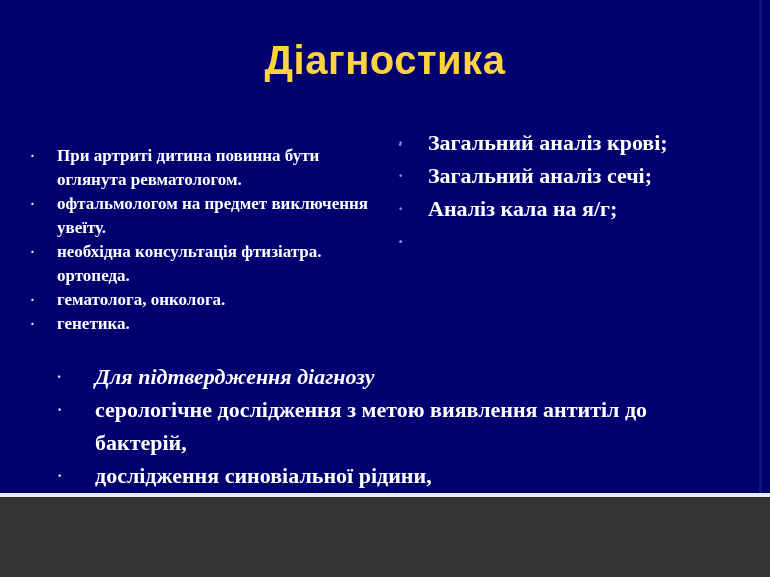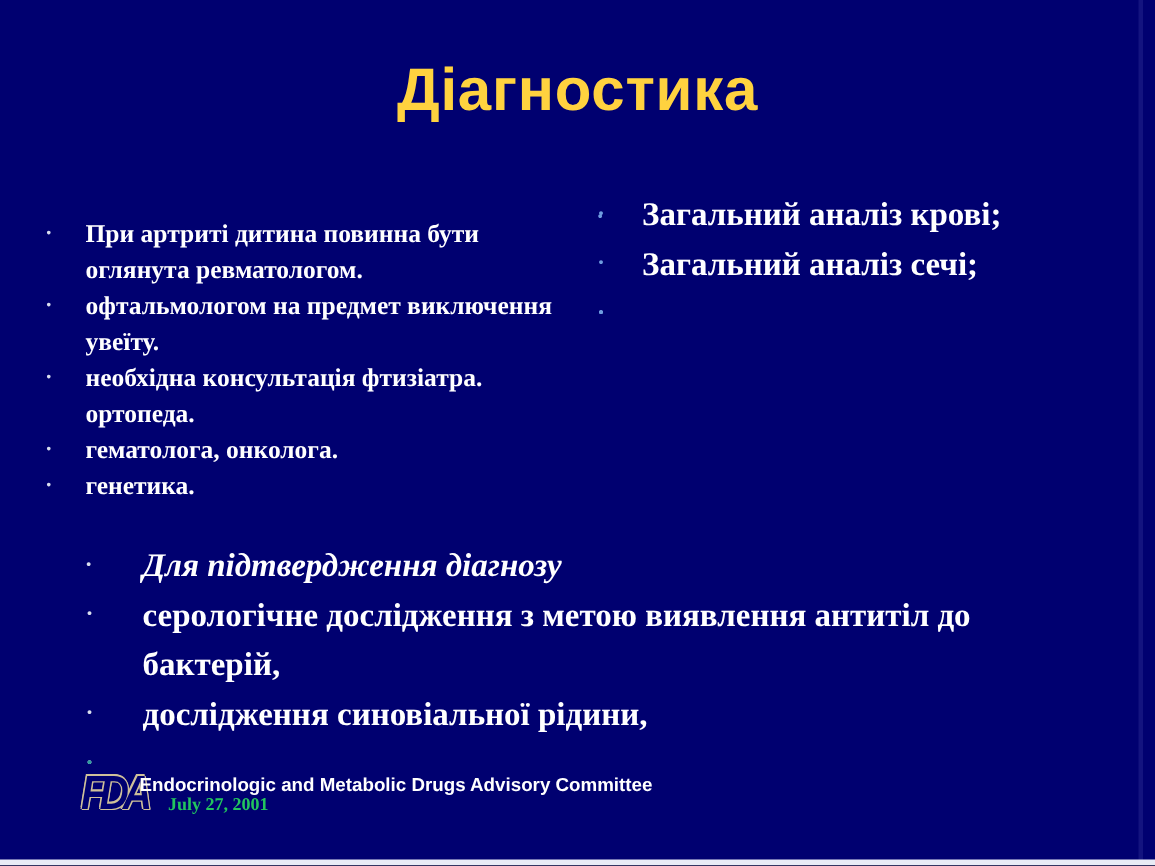--- a/index.html
+++ b/index.html
@@ -1,18 +1,18 @@
 <!DOCTYPE html>
 <html><head>
 <meta charset="utf-8">
 <style>
   html,body{margin:0;padding:0;background:#333;}
   .slide{
     position:relative;
-    width:770px;height:577px;
+    width:770px;height:497px;
     background:#000070;
     overflow:hidden;
     font-family:"Liberation Serif", serif;
   }
   
   .bottom-edge{
     position:absolute;left:0;bottom:0;width:770px;height:4px;
     background:#e9ebf5;z-index:5;
   }
   .right-bevel{
@@ -134,20 +134,21 @@
     <li>
       <span class="bullet">·</span>
       <span class="list-text">Загальний аналіз крові;</span>
     </li>
     <li>
       <span class="bullet">·</span>
       <span class="list-text">Загальний аналіз сечі;</span>
     </li>
     <li>
       <span class="bullet">·</span>
+      <span class="list-text">Аналіз кала на я/г;</span>
     </li>
     <li>
       <span class="bullet">·</span>
     </li>
     <li>
       <span class="bullet">·</span>
       <span class="list-text"></span>
     </li>
   </ul>
 

